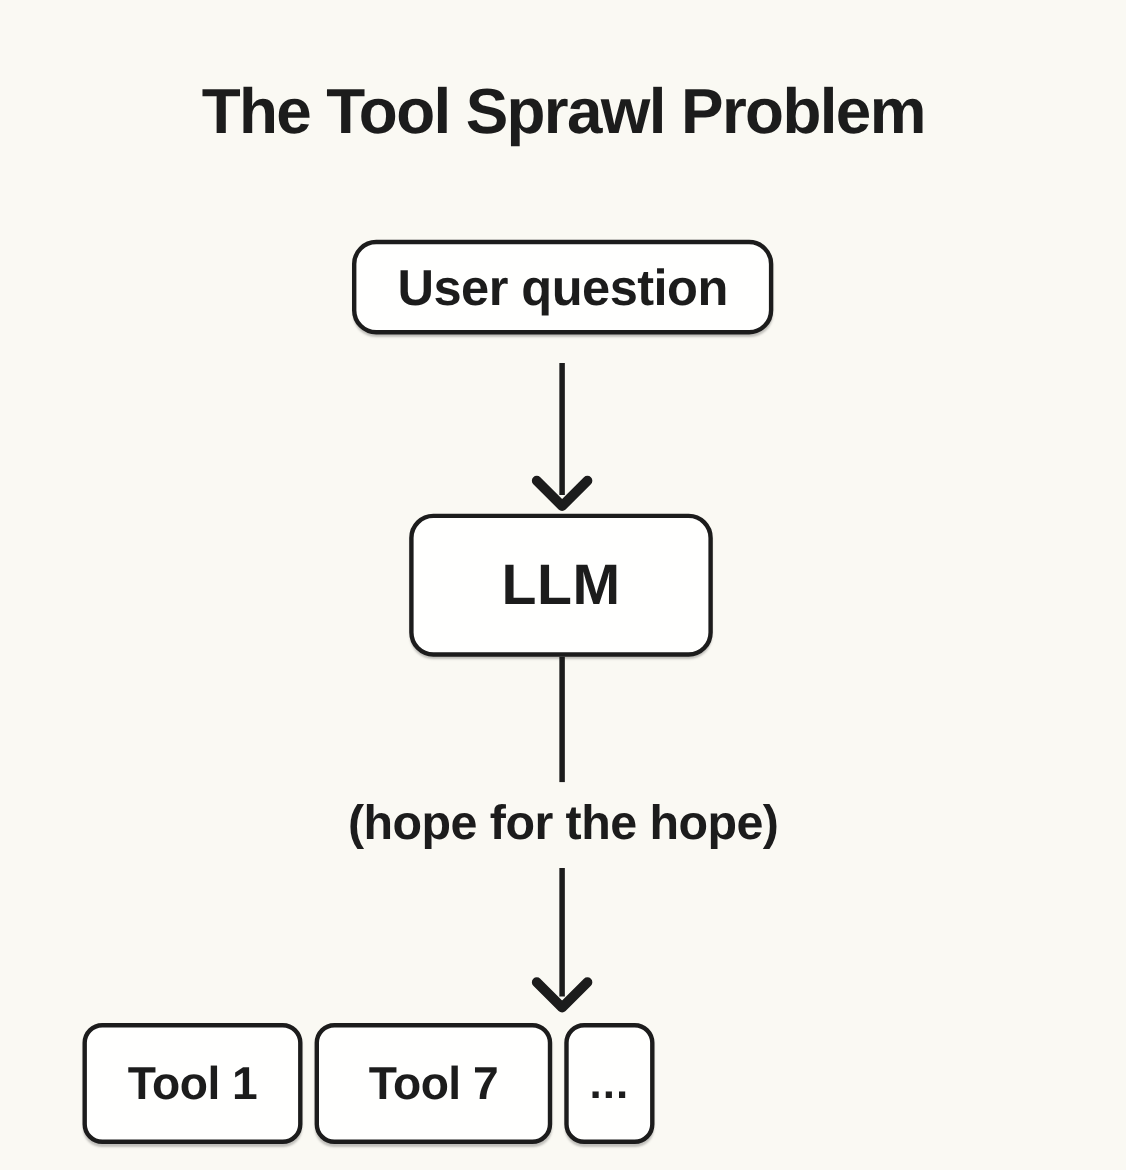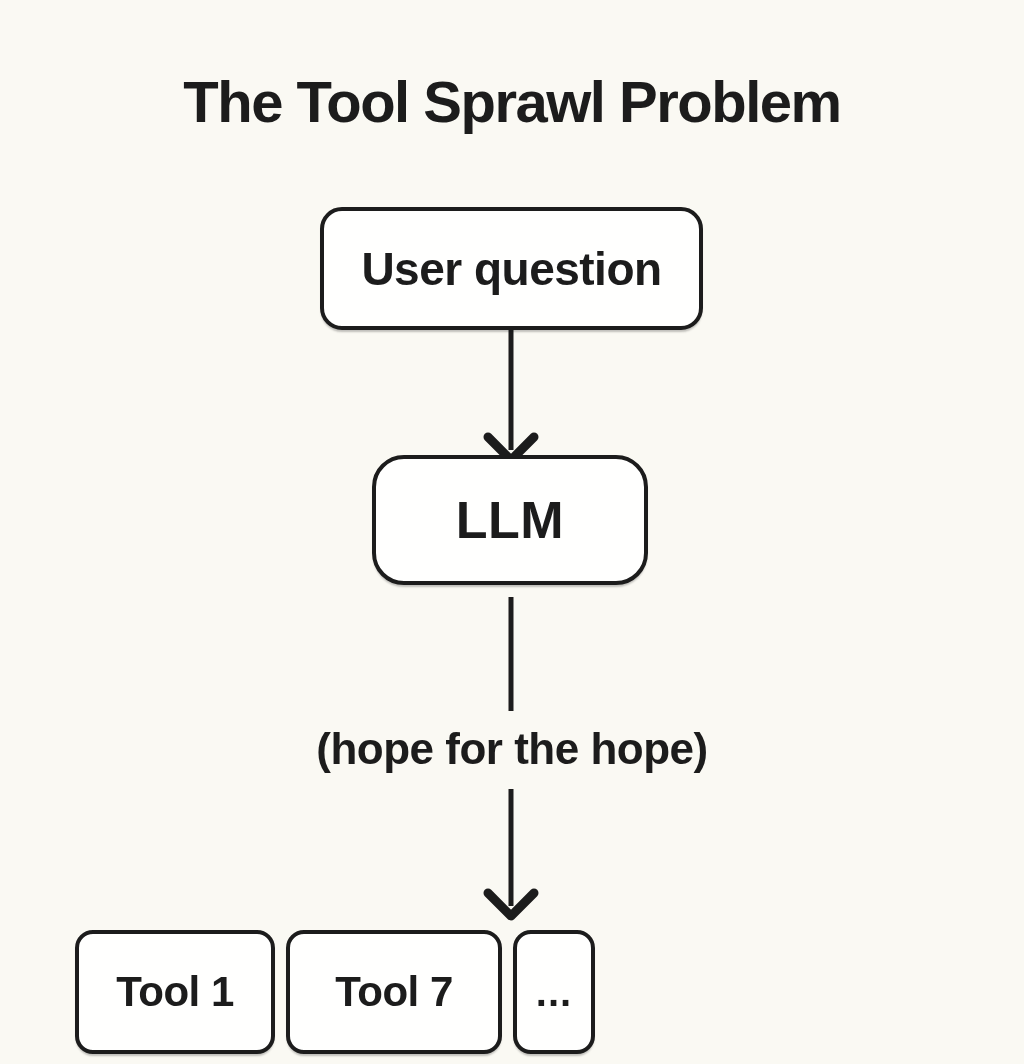--- a/index.html
+++ b/index.html
@@ -35,34 +35,33 @@
     border: 4px solid var(--ink, #1c1c1c);
     border-radius: 22px;
     display: flex;
     align-items: center;
     justify-content: center;
     font-weight: 700;
     box-shadow: 0 3px 2px -1px rgba(20,20,20,0.25);
   }
   .node-user {
     left: 320px;
-    top: 207px;
+    top: 218px;
     width: 383px;
-    height: 123px;
+    height: 86px;
     font-size: 46px;
     letter-spacing: -0.5px;
   }
   .node-llm {
     left: 372px;
-    top: 455px;
+    top: 467px;
     width: 276px;
     height: 130px;
     font-size: 52px;
     letter-spacing: 0.5px;
-    border-radius: 32px;
   }
   .annotation {
     position: absolute;
     left: 0;
     top: 724px;
     width: 1024px;
     text-align: center;
     font-size: 44px;
     font-weight: 600;
     letter-spacing: -0.5px;
@@ -73,21 +72,21 @@
     left: 0;
     top: 0;
     width: 1024px;
     height: 1064px;
     pointer-events: none;
   }
   .tool-row {
     position: absolute;
     left: 75px;
     top: 930px;
-    height: 124px;
+    height: 110px;
     display: flex;
     gap: 11px;
   }
   .tool {
     box-sizing: border-box;
     background: var(--boxfill, #fffffe);
     border: 4px solid var(--ink, #1c1c1c);
     border-radius: 18px;
     display: flex;
     align-items: center;

